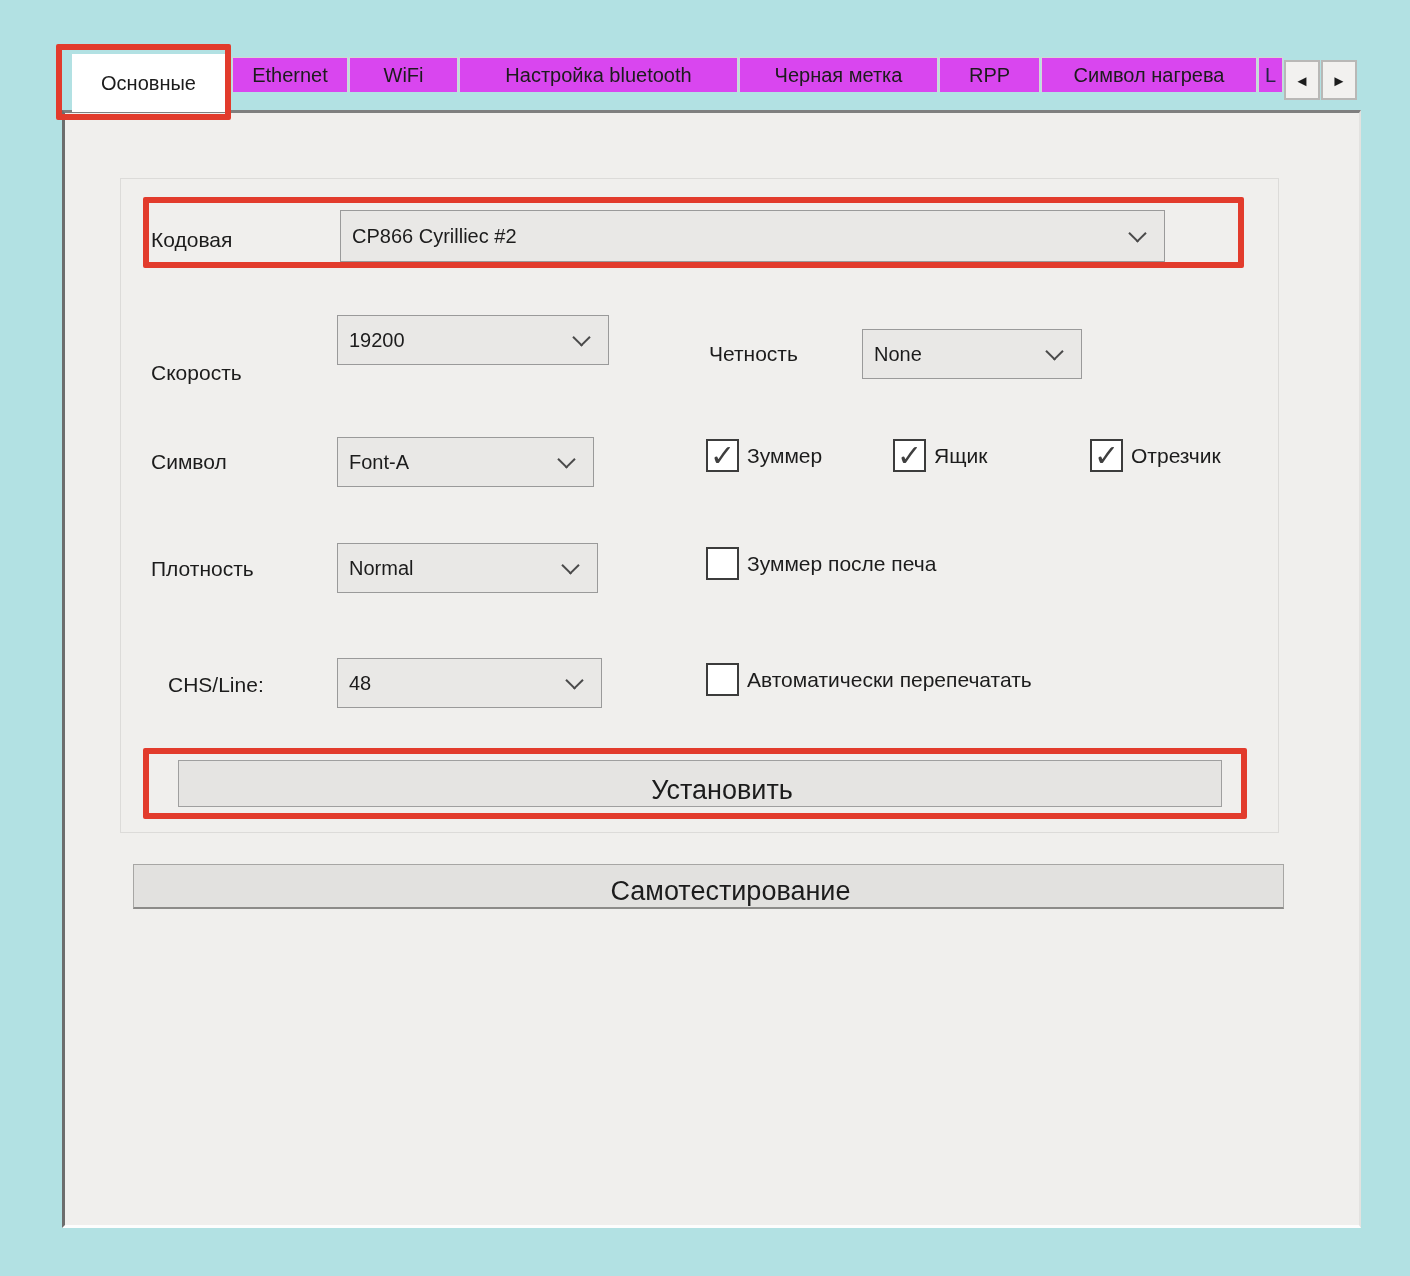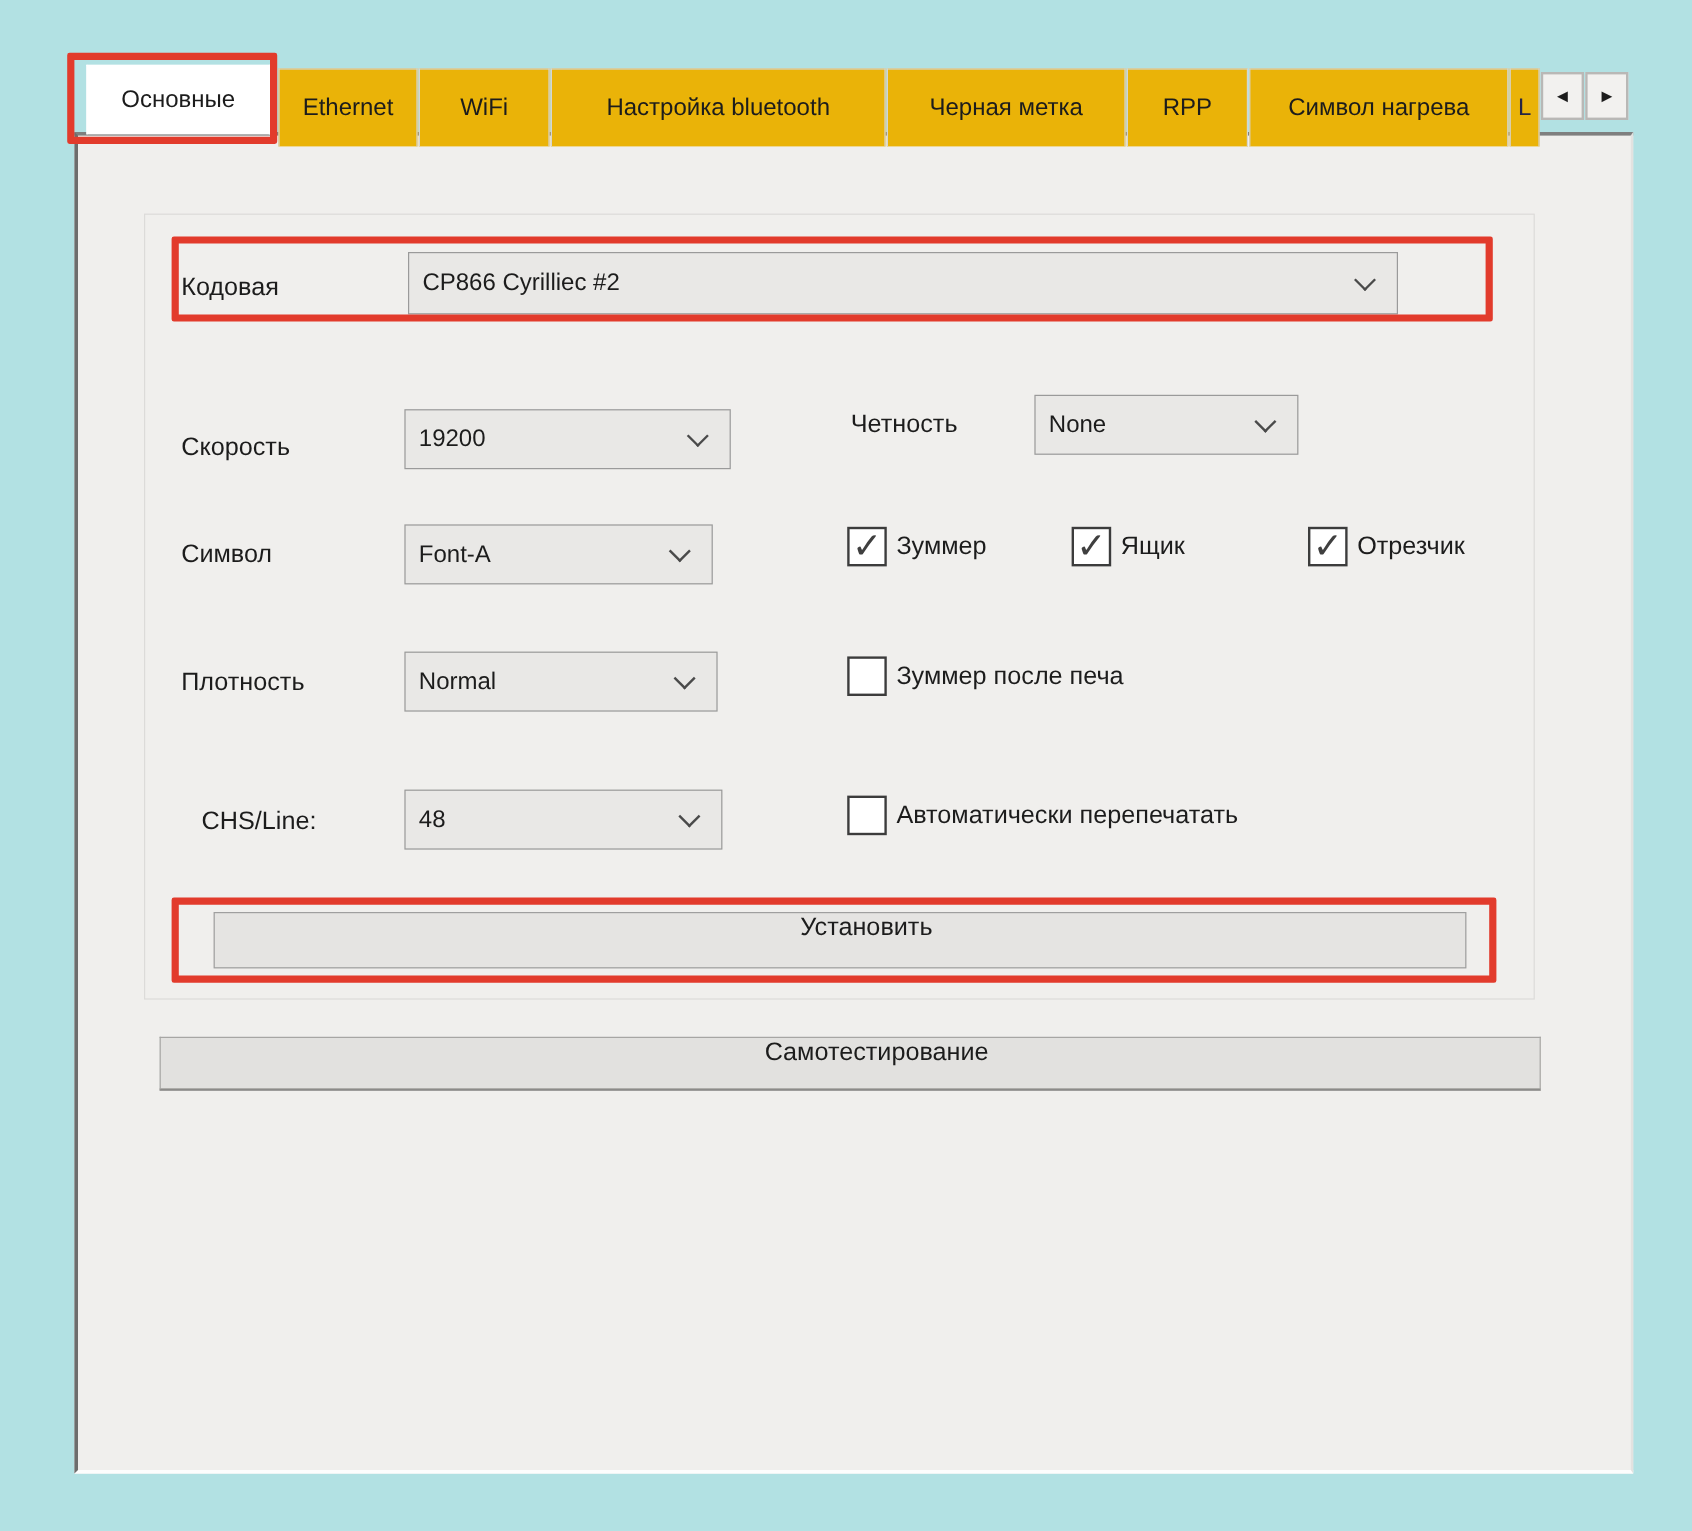--- a/index.html
+++ b/index.html
@@ -18,22 +18,22 @@
     left:62px;top:110px;width:1294px;height:1112px;
     background:#f0efed;
     border-left:3px solid #6d6d6d;
     border-top:3px solid #7f7f7f;
     border-right:2px solid #e3e2e0;
     border-bottom:3px solid #fdfdfd;
   }
 
   
   .tab{
-    top:57px;height:65px;
-    background:#eab308;
+    top:57px;height:35px;
+    background:#d946ef;
     border:1px solid #d6d5d3;
     border-bottom:none;
     box-sizing:border-box;
     display:flex;align-items:center;justify-content:center;
     font-size:20px;
     white-space:nowrap;
     overflow:hidden;
   }
   .tab.active{
     background:#ffffff;
@@ -96,22 +96,22 @@
     display:flex;align-items:center;justify-content:center;
     font-size:30px;font-weight:bold;color:#3f3f3f;
     line-height:1;
   }
   .checkbox-label{font-size:21px;margin-left:8px;white-space:nowrap;}
 
   .push-button{
     background:#e5e4e2;
     border:1px solid #9f9f9f;
     box-sizing:border-box;
-    display:flex;align-items:flex-start;justify-content:center;
-    font-size:21px;
+    display:flex;align-items:flex-end;justify-content:center;
+    font-size:27px;
     position:absolute;
     padding-left:44px;
   }
   .push-button.selftest{
     background:#e2e1df;
     border:1px solid #a7a6a4;
     border-bottom:2px solid #8c8b89;
   }
 </style>
 </head>
@@ -155,21 +155,21 @@
 <div class="abs group-box"></div>
 
 <div class="abs red-box" style="left:143px;top:197px;width:1101px;height:71px;"></div>
 <div class="abs field-label" style="left:151px;top:227px;">Кодовая</div>
 <div class="combo" style="left:340px;top:196px;width:825px;height:52px;margin-top:14px;">
   <span>CP866 Cyrilliec #2</span>
   <span class="chevron"></span>
 </div>
 
 <div class="abs field-label" style="left:151px;top:360px;">Скорость</div>
-<div class="combo" style="left:337px;top:341px;width:272px;height:50px;">
+<div class="combo" style="left:337px;top:315px;width:272px;height:50px;">
   <span>19200</span>
   <span class="chevron"></span>
 </div>
 <div class="abs field-label" style="left:709px;top:341px;">Четность</div>
 <div class="combo" style="left:862px;top:329px;width:220px;height:50px;">
   <span>None</span>
   <span class="chevron"></span>
 </div>
 
 <div class="abs field-label" style="left:151px;top:449px;">Символ</div>

